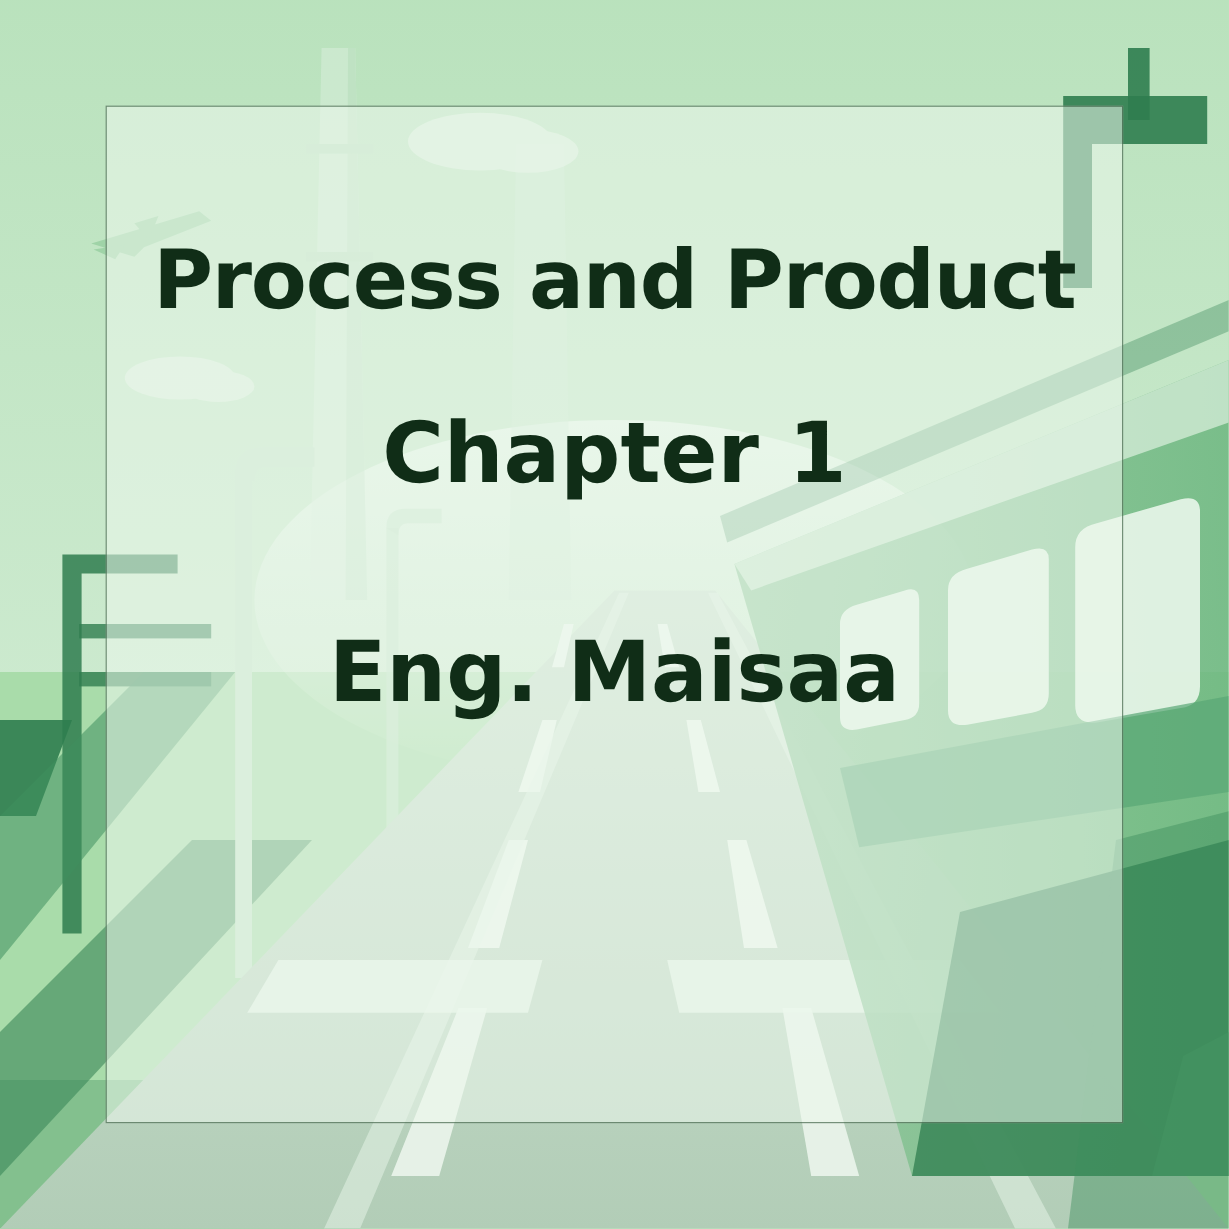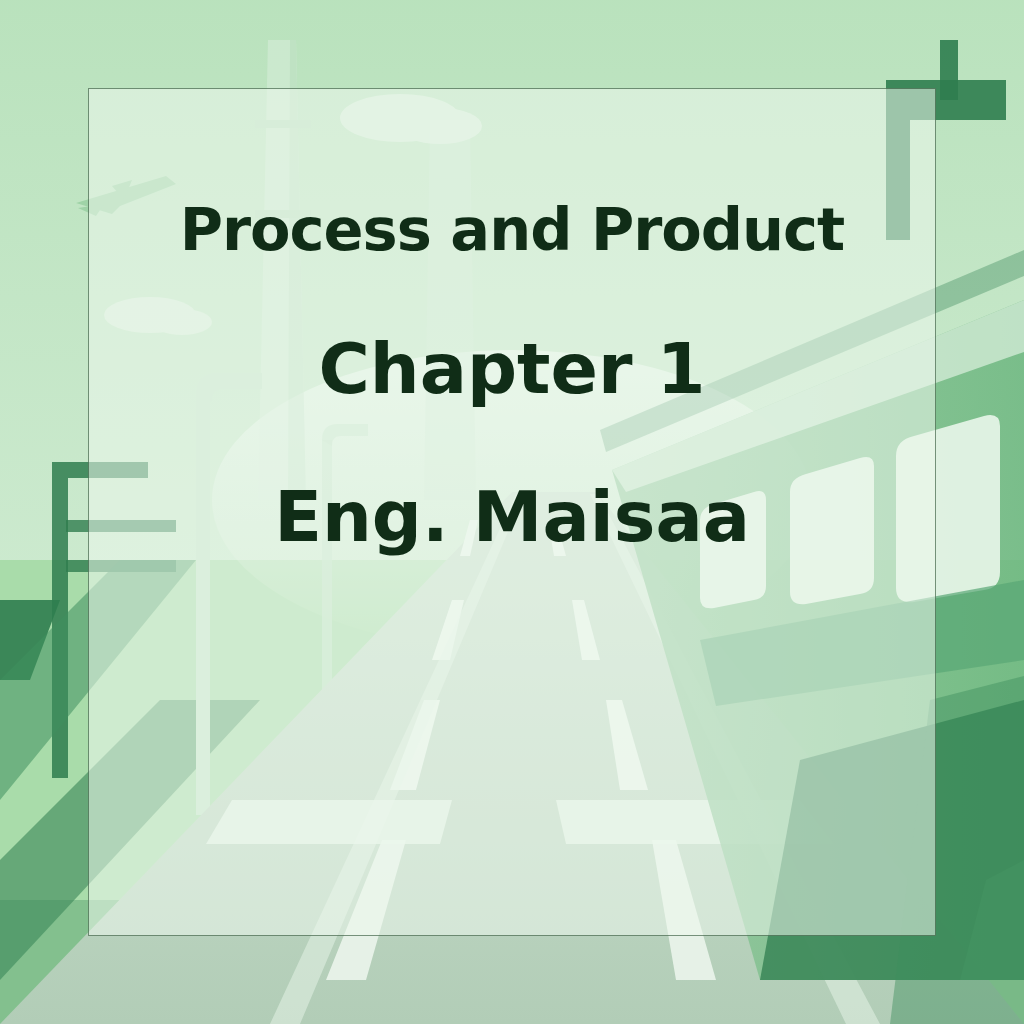--- a/index.html
+++ b/index.html
@@ -44,36 +44,36 @@
     align-items: center;
     justify-content: flex-start;
   }
   .title {
     margin-top: 112px;
     width: 100%;
     text-align: center;
     color: #102d17;
     font-family: "DejaVu Sans", sans-serif;
     font-weight: bold;
-    font-size: 59px;
+    font-size: 68px;
     line-height: 1.03;
     letter-spacing: -1px;
   }
   .chapter {
     margin-top: 72px;
     width: 100%;
     text-align: center;
     color: #102d17;
     font-family: "DejaVu Sans", sans-serif;
     font-weight: bold;
     font-size: 70px;
     line-height: 1.05;
   }
   .author {
-    margin-top: 75px;
+    margin-top: 108px;
     width: 100%;
     text-align: center;
     color: #102d17;
     font-family: "DejaVu Sans", sans-serif;
     font-weight: bold;
     font-size: 70px;
     line-height: 1.05;
   }
 </style>
 </head>

